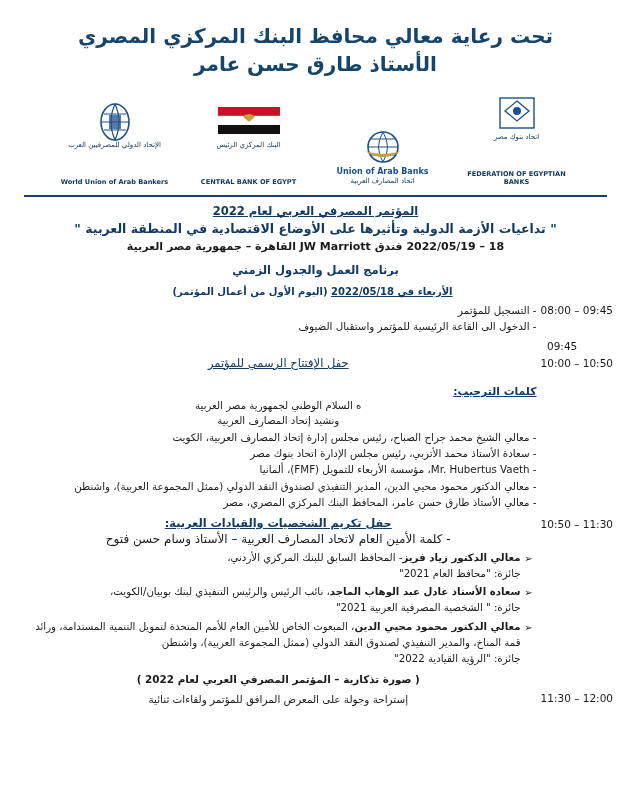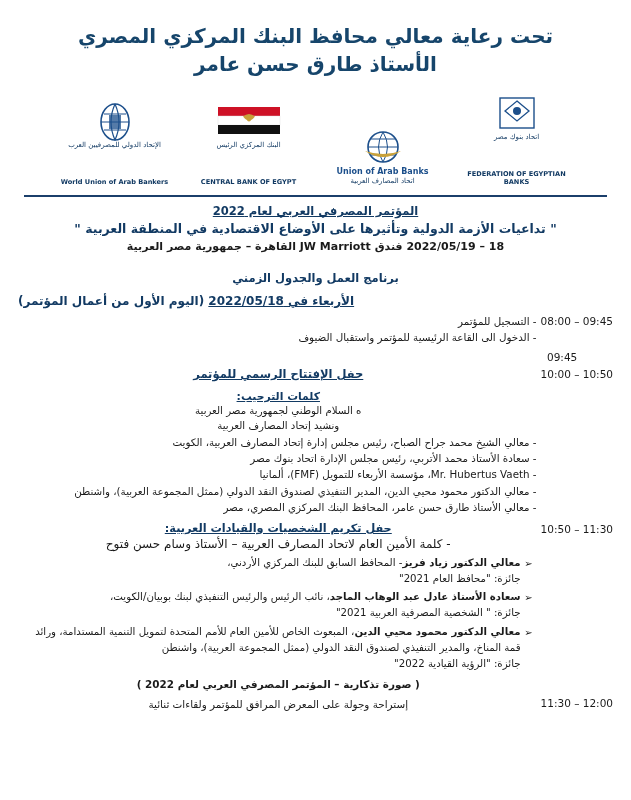--- a/index.html
+++ b/index.html
@@ -87,30 +87,30 @@
     font-size: 11px;
     font-weight: bold;
     color: #1a1a1a;
     margin-top: 4px;
     direction: rtl;
   }
   .conf .t4 {
     font-size: 11.5px;
     font-weight: bold;
     color: #123a63;
-    margin-top: 18px;
+    margin-top: 10px;
   }
 
   
   .day-head {
     margin-top: 9px;
-    font-size: 12px;
-    font-weight: bold;
-    color: #123a63;
-    text-align: left;
+    font-size: 10px;
+    font-weight: bold;
+    color: #123a63;
+    text-align: center;
     padding-right: 6px;
   }
   .day-head .ul { text-decoration: underline; }
 
   
   .sched { margin-top: 6px; }
   .row {
     display: flex;
     flex-direction: row;
     align-items: flex-start;
@@ -130,32 +130,31 @@
     padding-right: 4px;
     padding-left: 2px;
   }
   .item {
     font-size: 10.3px;
     line-height: 1.55;
     text-align: right;
   }
   .section-title {
     font-size: 11.5px;
-    font-weight: bold;
+    font-weight: normal;
     color: #123a63;
     text-align: center;
     text-decoration: underline;
-    margin-bottom: 9px;
+    margin-bottom: 15px;
   }
   .sub-title {
     font-size: 10.8px;
     font-weight: bold;
     color: #123a63;
     text-decoration: underline;
-    text-align: center;
   }
   .anthem {
     text-align: center;
     font-size: 10.2px;
     line-height: 1.5;
   }
   .bullet-line {
     font-size: 10.3px;
     line-height: 1.6;
     text-align: right;

